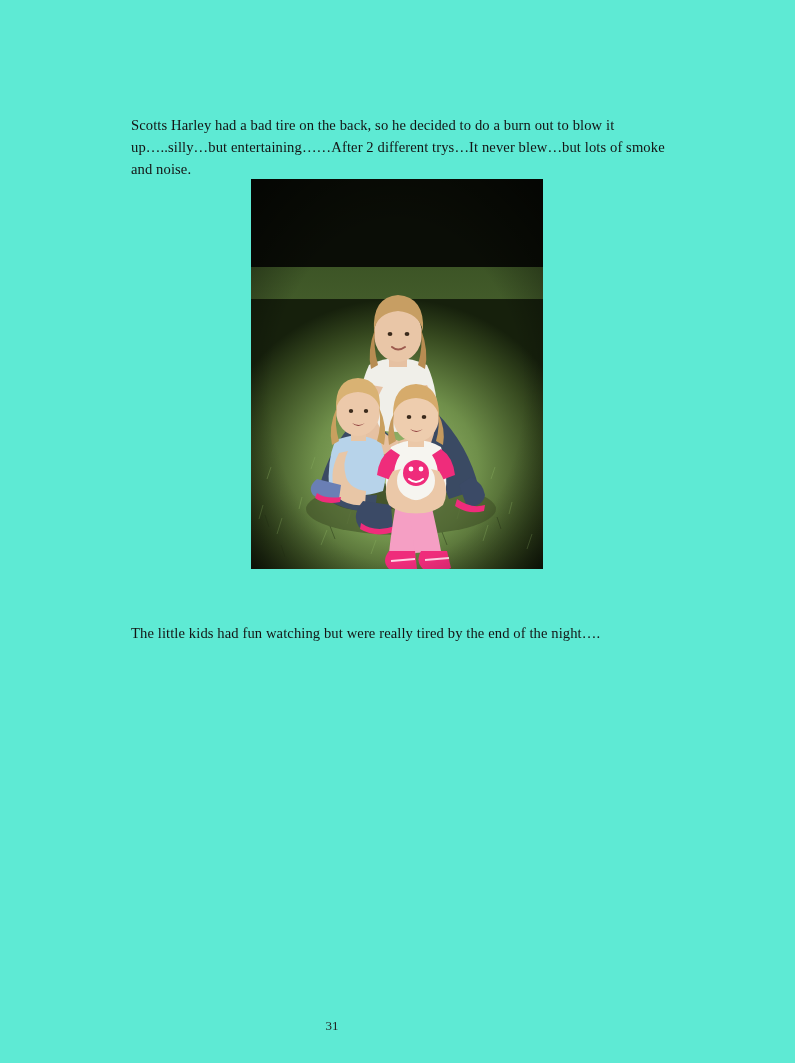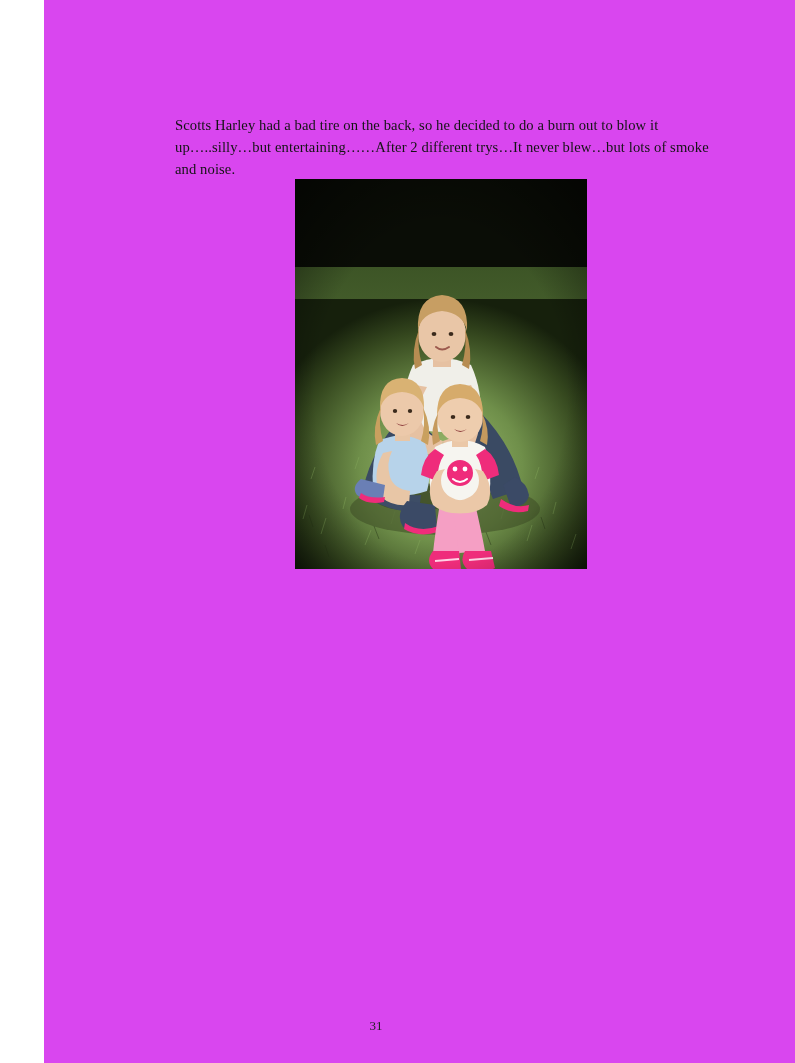--- a/index.html
+++ b/index.html
@@ -12,22 +12,21 @@
     height: 1063px;
     position: relative;
     font-family: "Liberation Serif", serif;
     color: #000000;
     overflow: hidden;
   }
 
   .page {
     position: absolute;
     inset: 0;
-    background: #d946ef;
-    margin-left: 44px;
+    background: #5eead4;
   }
 
   .paragraph-top {
     position: absolute;
     left: 131px;
     top: 99px;
     width: 536px;
     font-size: 14.6px;
     line-height: 22px;
     letter-spacing: 0.1px;
@@ -207,15 +206,16 @@
       <path d="M0 0 h292 v390 h-292 z" fill="url(#vig)"></path>
       <defs>
         <radialGradient id="vig" cx="50%" cy="55%" r="72%">
           <stop offset="60%" stop-color="#000000" stop-opacity="0"></stop>
           <stop offset="100%" stop-color="#000000" stop-opacity="0.55"></stop>
         </radialGradient>
       </defs>
     </svg>
   </div>
 
+  <p class="paragraph-bottom">The little kids had fun watching but were really tired by the end of the night….</p>
 
   <div class="page-number">31</div>
 </div>
 
 </body></html>

